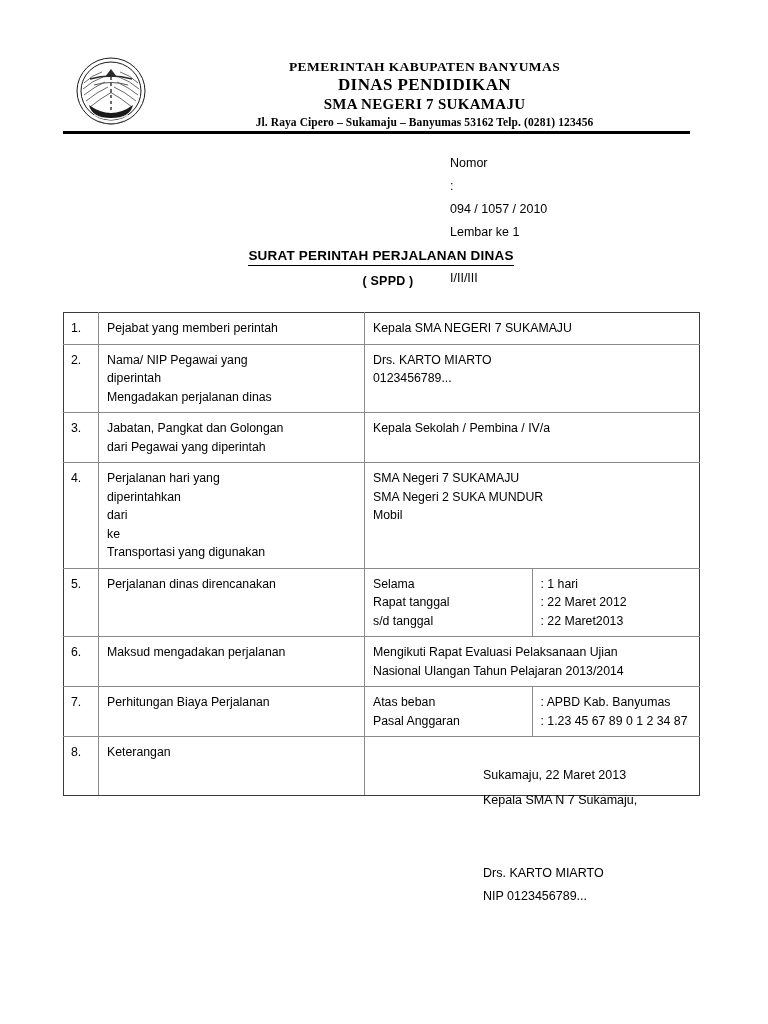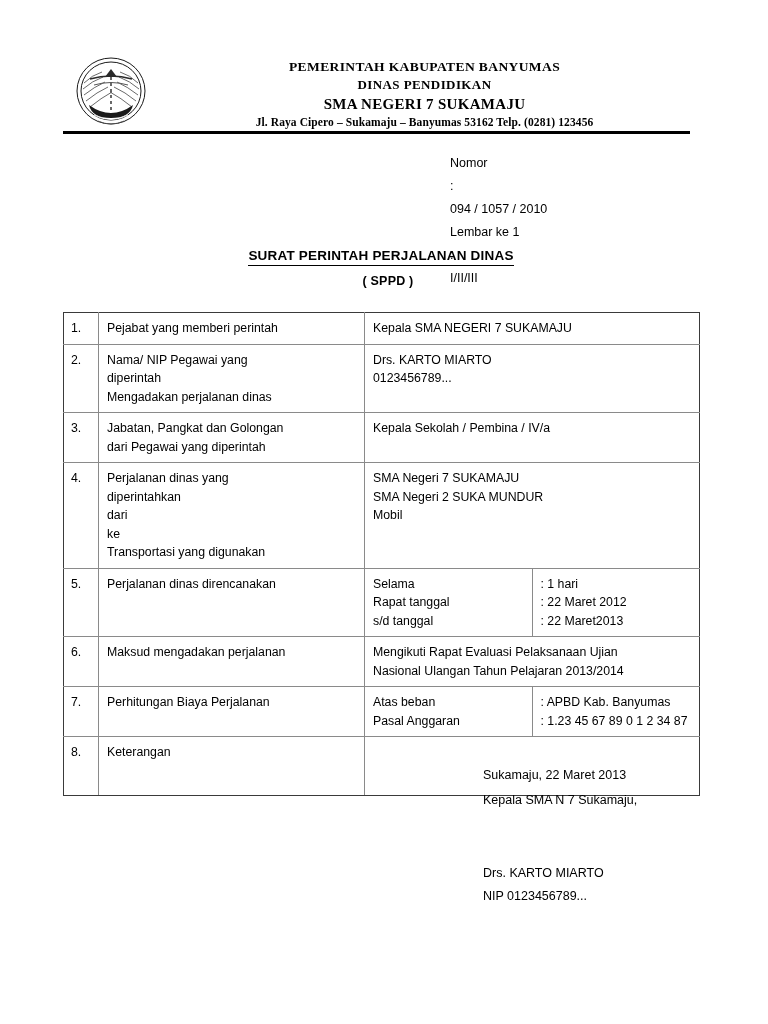--- a/index.html
+++ b/index.html
@@ -41,21 +41,21 @@
   .head-lines {
     position: absolute;
     left: 95px;
     top: 6px;
     width: 533px;
     text-align: center;
     font-family: "Liberation Serif", serif;
     font-weight: bold;
   }
   .head-l1 { font-size: 13.5px; letter-spacing: .4px; line-height: 18px; }
-  .head-l2 { font-size: 13px; letter-spacing: .4px; line-height: 18px; }
+  .head-l2 { font-size: 17px; letter-spacing: .4px; line-height: 18px; }
   .head-l3 { font-size: 15px; letter-spacing: .3px; line-height: 20px; }
   .head-l4 { font-size: 11.5px; letter-spacing: .1px; line-height: 17px; }
 
   .rule-thick {
     position: absolute;
     left: 63px;
     top: 131px;
     width: 627px;
     height: 0;
     border-top: 3px solid #000;
@@ -238,21 +238,21 @@
         <td class="col-label">
           <div>Jabatan, Pangkat dan Golongan</div>
           <div>dari Pegawai yang diperintah</div>
         </td>
         <td class="col-val" colspan="2">Kepala Sekolah / Pembina / IV/a</td>
       </tr>
 
       <tr>
         <td class="col-no">4.</td>
         <td class="col-label">
-          <div>Perjalanan dinas yang</div>
+          <div>Perjalanan hari yang</div>
           <div>diperintahkan</div>
           <div>dari</div>
           <div>ke</div>
           <div>Transportasi yang digunakan</div>
         </td>
         <td class="col-val pad-mid2" colspan="2">
           <div>SMA Negeri 7 SUKAMAJU</div>
           <div>SMA Negeri 2 SUKA MUNDUR</div>
           <div>Mobil</div>
         </td>

